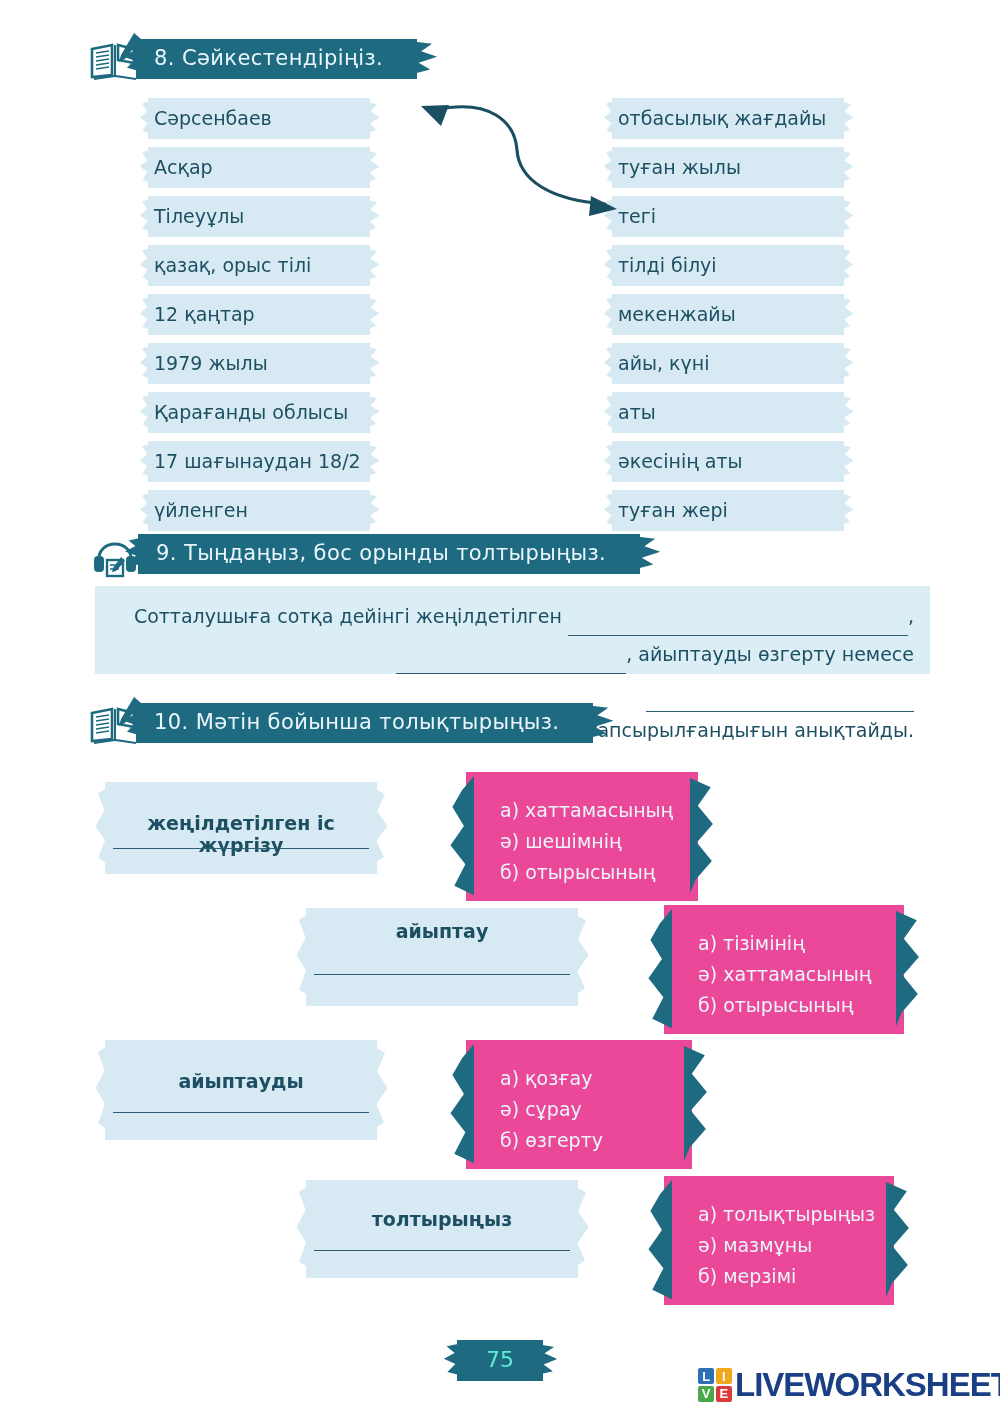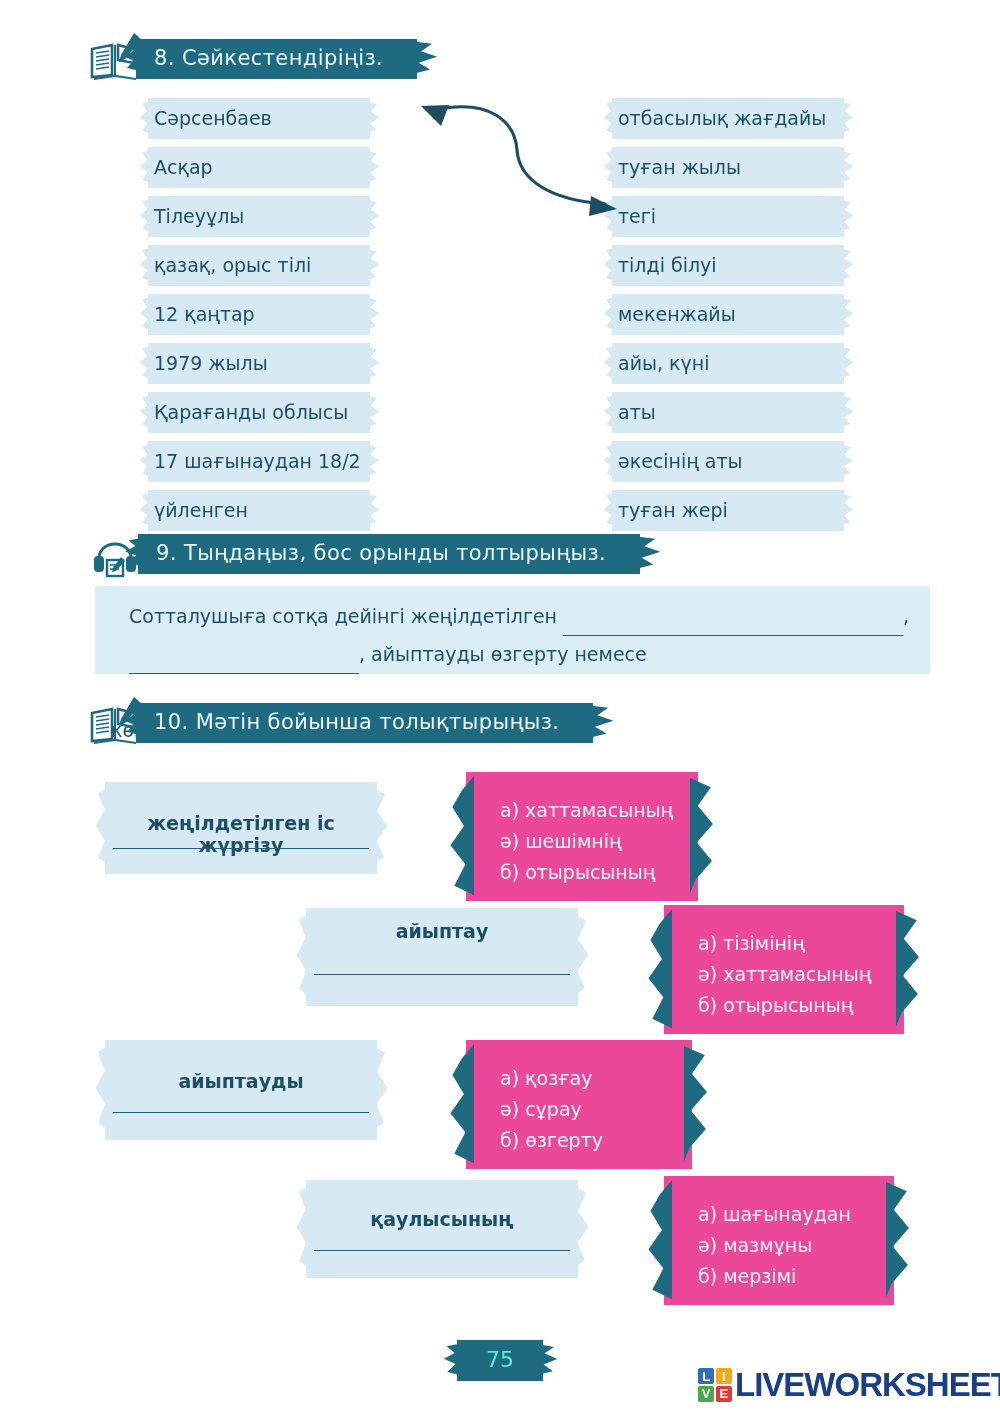--- a/index.html
+++ b/index.html
@@ -221,21 +221,21 @@
           <line x1="20" y1="41" x2="29" y2="41"></line>
       </g>
       <path d="M31 29 L35 33 L26 43 L22 44 L23 40 Z" fill="#1e6a81"></path>
     </svg>
   </span>
   <span class="banner">
     <span>9. Тыңдаңыз, бос орынды толтырыңыз.</span>
   </span>
 </div>
 
-<div class="para-box" style="left:95px; top:586px; width:835px; height:88px;">
+<div class="para-box" style="left:95px; top:586px; width:835px; height:88px;text-align:right;">
   <span>Сотталушыға сотқа дейінгі жеңілдетілген</span>
   <span class="blank" style="width:340px;">&nbsp;</span><span>,</span><br>
   <span class="blank" style="width:230px;">&nbsp;</span><span>, айыптауды өзгерту немесе</span>
   <span class="blank" style="width:268px;">&nbsp;</span><br>
   <span style="margin-left:-18px; display:inline-block;">көшірмелері тапсырылғандығын анықтайды.</span>
 </div>
 
 <div class="section-head" style="left:88px; top:697px;">
   <span class="head-icon">
     <svg viewBox="0 0 56 52" width="56" height="52">
@@ -283,25 +283,25 @@
   <span class="lbl" style="top:30px;">айыптауды</span>
   <span class="rule" style="left:8px; right:8px; top:72px;"></span>
 </div>
 <div class="darkcard" style="left:466px; top:1040px; width:226px;">
   <div>а) қозғау</div>
   <div>ә) сұрау</div>
   <div>б) өзгерту</div>
 </div>
 
 <div class="lightcard" style="left:306px; top:1180px; width:272px; height:98px;">
-  <span class="lbl" style="top:28px;">қаулысының</span>
+  <span class="lbl" style="top:28px;">толтырыңыз</span>
   <span class="rule" style="left:8px; right:8px; top:70px;"></span>
 </div>
 <div class="darkcard" style="left:664px; top:1176px; width:230px;">
-  <div>а) шағынаудан</div>
+  <div>а) толықтырыңыз</div>
   <div>ә) мазмұны</div>
   <div>б) мерзімі</div>
 </div>
 
 <div class="page-badge" style="left:457px; top:1340px; width:86px;">
   <span>75</span>
 </div>
 
 <div class="lw-logo" style="left:698px; top:1366px;">
   <span class="lw-grid">

